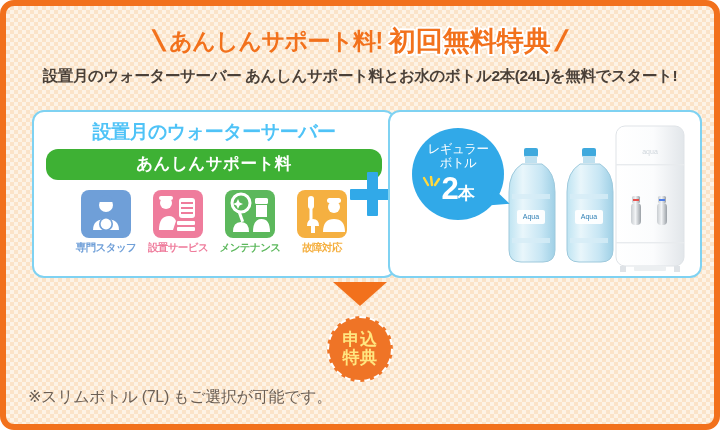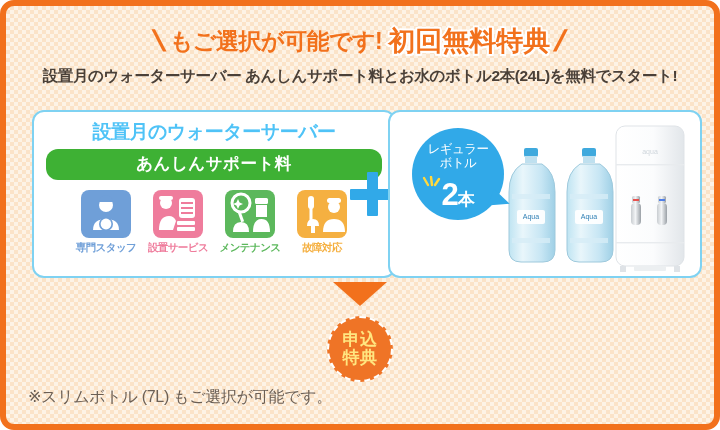--- a/index.html
+++ b/index.html
@@ -197,21 +197,21 @@
     transform: rotate(22deg);
   }
   .bubble-l1, .bubble-l2 {
     font-size: 12.5px;
     font-weight: normal;
     letter-spacing: -0.6px;
     line-height: 1.15;
   }
   .bubble-l1 { padding-top: 14px; }
   .bubble-count {
-    margin-top: 8px;
+    margin-top: 2px;
     font-weight: bold;
     line-height: 1;
     position: relative;
   }
   .bubble-count .num { font-size: 31px; letter-spacing: -1px; }
   .bubble-count .unit { font-size: 17px; }
   #sparkle {
     position: absolute;
     left: 10px;
     top: 48px;
@@ -333,21 +333,21 @@
   }
 </style>
 </head>
 <body>
 
 <div id="banner">
 
   <div id="header">
     <div class="headline-row">
       <span class="slash left">\</span>
-      <span class="headline-a">もご選択が可能です!</span>
+      <span class="headline-a">あんしんサポート料!</span>
       <span class="headline-b">初回無料特典</span>
       <span class="slash right">/</span>
     </div>
     <div id="subtitle">設置月のウォーターサーバー あんしんサポート料とお水のボトル2本(24L)を無料でスタート!</div>
   </div>
 
   <div id="cards">
 
     <div class="card" id="card-support">
       <div class="card-title">設置月のウォーターサーバー</div>

